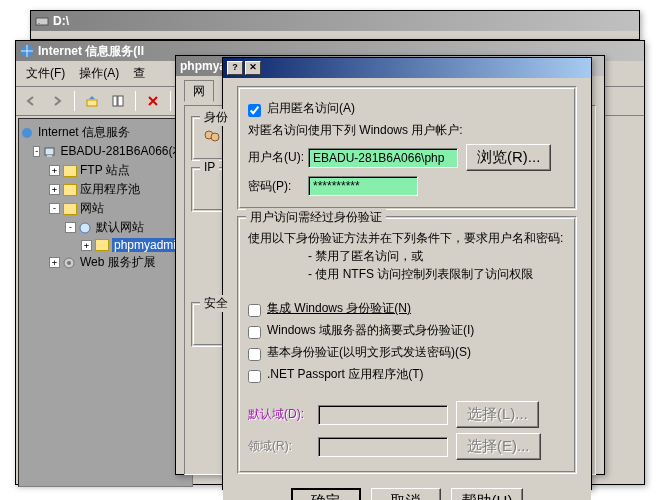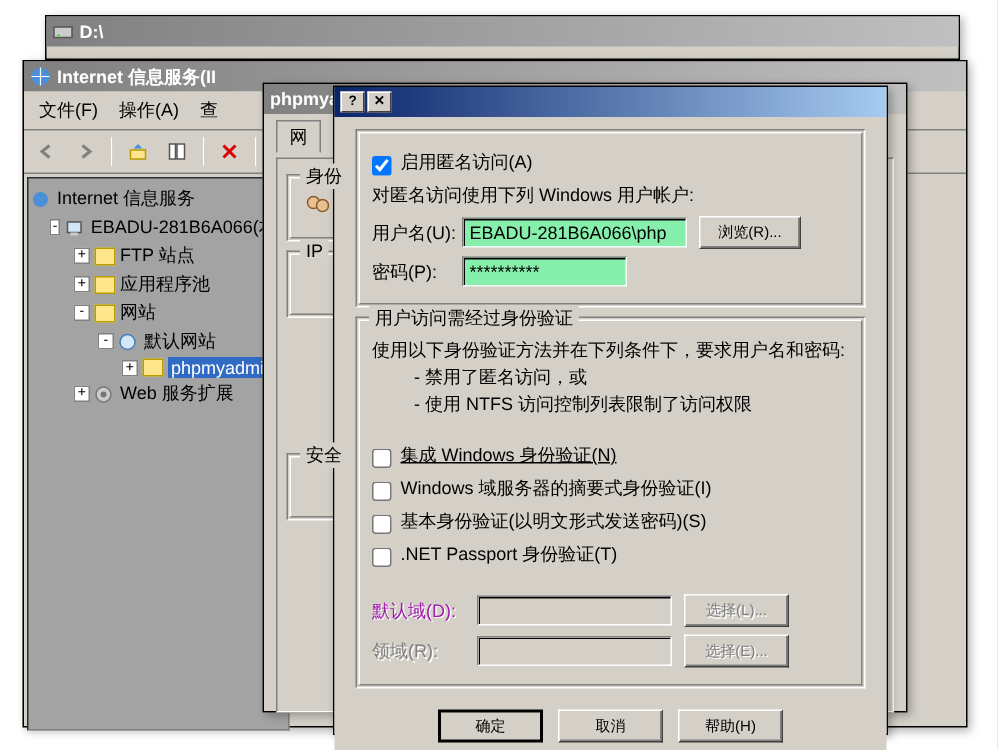--- a/index.html
+++ b/index.html
@@ -29,21 +29,21 @@
 .selected { background: #316ac5; color: #fff; padding: 0 2px; }
 
 .group { border: 1px solid #808080; border-right-color:#fff; border-bottom-color:#fff; position: relative; padding: 12px 10px 8px; margin-bottom: 6px; }
 .group::after { content:""; position:absolute; inset:1px; border:1px solid #fff; border-right-color:#808080; border-bottom-color:#808080; pointer-events:none;}
 .group-title { position: absolute; top: -8px; left: 8px; background: #d4d0c8; padding: 0 4px; z-index:1;}
 
 .dlg-body { padding: 8px 14px 10px; background: #d4d0c8; }
 .row { display: flex; align-items: center; margin: 5px 0; }
 .lbl { width: 60px; }
 input.text { border: 1px solid #808080; border-right-color:#fff; border-bottom-color:#fff; background: #86efac; padding: 2px 4px; height: 20px; box-shadow: inset 1px 1px 0 #000; font-family: Arial;}
-.btn { background: #d4d0c8; border: 1px solid #fff; border-right-color:#404040; border-bottom-color:#404040; box-shadow: inset -1px -1px 0 #808080; padding: 3px 10px; min-width: 70px; text-align: center; cursor: default; font-size: 10px;}
+.btn { background: #d4d0c8; border: 1px solid #fff; border-right-color:#404040; border-bottom-color:#404040; box-shadow: inset -1px -1px 0 #808080; padding: 3px 10px; min-width: 70px; text-align: center; cursor: default; font-size: 15px;}
 .btn.disabled { color: #808080; text-shadow: 1px 1px 0 #fff; }
 .cb { margin-right: 6px; position: relative; top: 2px;}
 .u { text-decoration: underline; }
 
 .dlg-footer { display: flex; justify-content: center; gap: 10px; padding: 8px 0 0; }
 .indent-text { margin-left: 22px; line-height: 1.5; }
 
 svg { display: block; }
 </style>
 </head>
@@ -224,40 +224,40 @@
       </div>
       <div class="row">
         <span class="lbl">密码(P):</span>
         <input class="text" style="width: 110px;" value="**********">
       </div>
     </div>
 
     <div class="group">
       <span class="group-title">用户访问需经过身份验证</span>
       <div style="line-height:1.5"><span>使用以下身份验证方法并在下列条件下，要求用户名和密码:</span></div>
-      <div class="indent-text" style="margin-left:28px">
+      <div class="indent-text" style="margin-left:60px">
         <div>- 禁用了匿名访问，或</div>
         <div>- 使用 NTFS 访问控制列表限制了访问权限</div>
       </div>
       <div style="height:12px"></div>
       <div class="row">
           <input type="checkbox" class="cb" style="">
           <span class="u">集成 Windows 身份验证(N)</span>
         </div>
       <div class="row">
           <input type="checkbox" class="cb" style="">
           <span>Windows 域服务器的摘要式身份验证(I)</span>
         </div>
       <div class="row">
           <input type="checkbox" class="cb" style="">
           <span>基本身份验证(以明文形式发送密码)(S)</span>
         </div>
       <div class="row">
           <input type="checkbox" class="cb" style="">
-          <span>.NET Passport 身份验证(T)</span>
+          <span>.NET Passport 应用程序池(T)</span>
         </div>
       <div style="height:8px"></div>
       <div class="row">
         <span class="lbl disabled" style="color:#a21caf;text-shadow:1px 1px 0 #fff;width:70px">默认域(D):</span>
         <input class="text" style="width: 130px; background: rgb(212, 208, 200);" disabled="">
         <span style="width:8px"></span>
         <span class="btn disabled">选择(L)...</span>
       </div>
       <div class="row">
         <span class="lbl disabled" style="color:#808080;text-shadow:1px 1px 0 #fff;width:70px">领域(R):</span>

